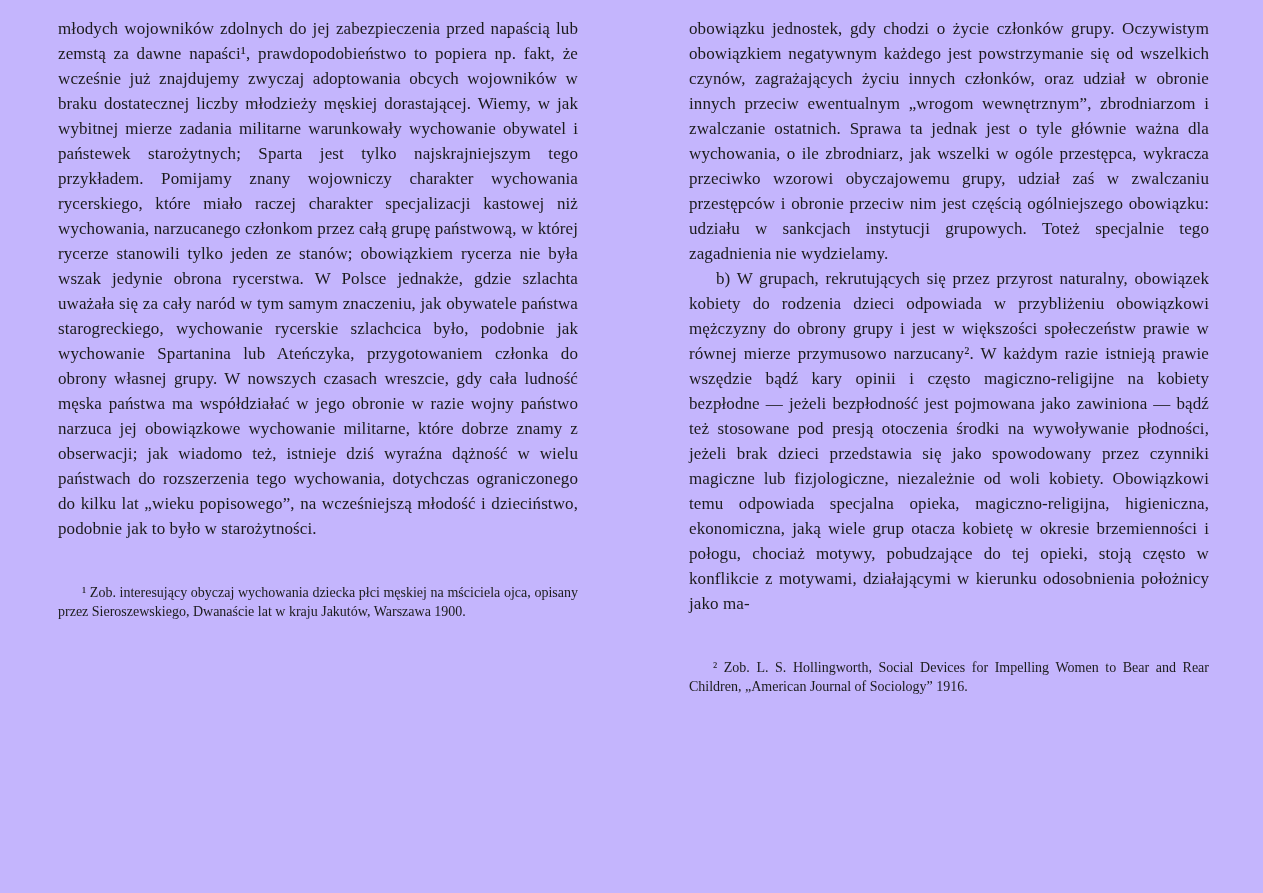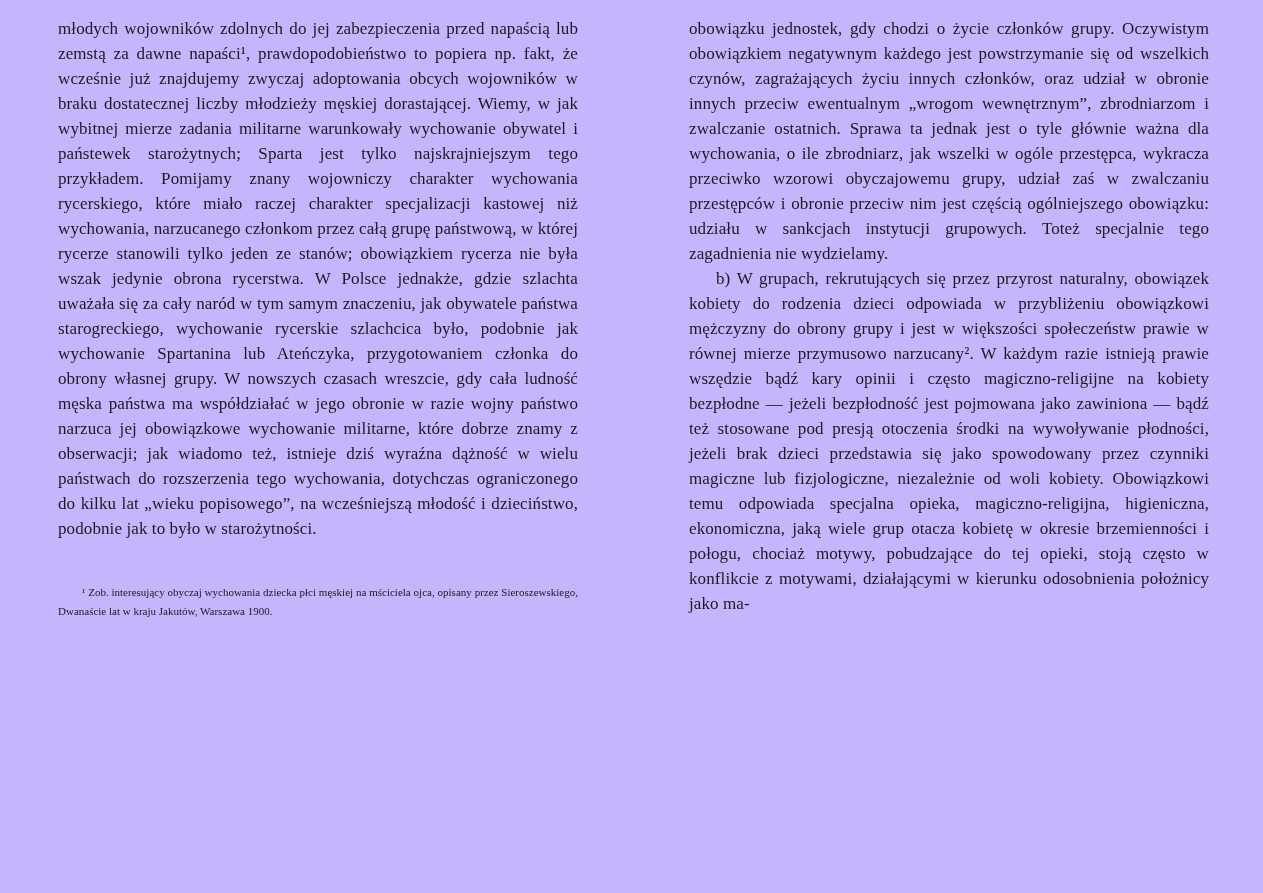--- a/index.html
+++ b/index.html
@@ -33,21 +33,21 @@
     margin: 0;
   }
   .body-text .para.indent {
     text-indent: 27px;
   }
   .italic {
   }
   .footnotes {
     margin-top: 42px;
     text-align: justify;
-    font-size: 11px;
+    font-size: 14px;
     line-height: 19px;
   }
   .footnotes .para {
     margin: 0;
     text-indent: 24px;
   }
   .page-number {
     position: absolute;
     left: 58px;
     right: 53px;
@@ -70,15 +70,18 @@
     <div class="footnotes">
         <p class="para indent"><span>¹ Zob. interesujący obyczaj wychowania dziecka płci męskiej na mściciela ojca, opisany przez Sieroszewskiego, </span><span class="italic">Dwanaście lat w kraju Jakutów</span><span>, Warszawa 1900.</span></p>
       </div>
   </div>
 
   <div class="page page-right">
     <div class="body-text">
         <p class="para"><span>obowiązku jednostek, gdy chodzi o życie członków grupy. Oczywistym obowiązkiem negatywnym każdego jest powstrzymanie się od wszelkich czynów, zagrażających życiu </span><span class="italic">innych członków,</span><span> oraz udział w obronie innych przeciw ewentualnym „wrogom wewnętrznym”, zbrodniarzom i zwalczanie ostatnich. Sprawa ta jednak jest o tyle głównie ważna dla wychowania, o ile zbrodniarz, jak wszelki w ogóle przestępca, wykracza przeciwko wzorowi obyczajowemu grupy, udział zaś w zwalczaniu przestępców i obronie przeciw nim jest częścią ogólniejszego obowiązku: udziału w sankcjach instytucji grupowych. Toteż specjalnie tego zagadnienia nie wydzielamy.</span></p>
         <p class="para indent"><span>b) W grupach, rekrutujących się przez przyrost naturalny, obowiązek kobiety do rodzenia dzieci odpowiada w przybliżeniu obowiązkowi mężczyzny do obrony grupy i jest w większości społeczeństw prawie w równej mierze przymusowo narzucany². W każdym razie istnieją prawie wszędzie bądź kary opinii i często magiczno-religijne na kobiety bezpłodne — jeżeli bezpłodność jest pojmowana jako zawiniona — bądź też stosowane pod presją otoczenia środki na wywoływanie płodności, jeżeli brak dzieci przedstawia się jako spowodowany przez czynniki magiczne lub fizjologiczne, niezależnie od woli kobiety. Obowiązkowi temu odpowiada specjalna opieka, magiczno-religijna, higieniczna, ekonomiczna, jaką wiele grup otacza kobietę </span><span class="italic">w okresie brzemienności i połogu,</span><span> chociaż motywy, pobudzające do tej opieki, stoją często w konflikcie z motywami, działającymi w kierunku odosobnienia położnicy jako ma-</span></p>
       </div>
+    <div class="footnotes">
+        <p class="para indent"><span>² Zob. L. S. Hollingworth, </span><span class="italic">Social Devices for Impelling Women to Bear and Rear Children</span><span>, „American Journal of Sociology” 1916.</span></p>
+      </div>
   </div>
 
 </div>
 
 </body></html>

